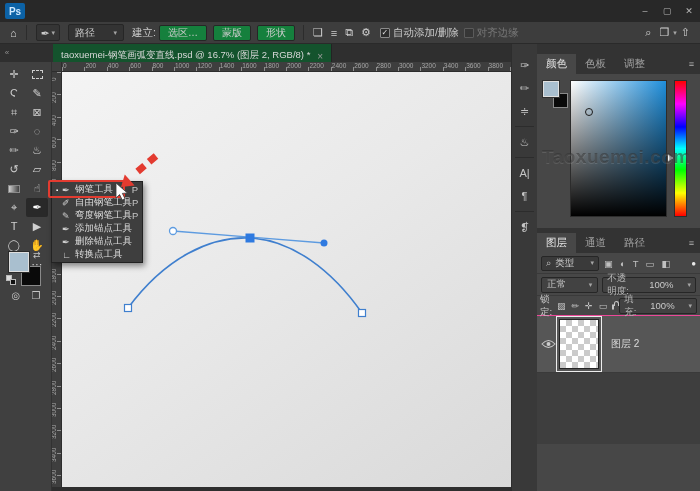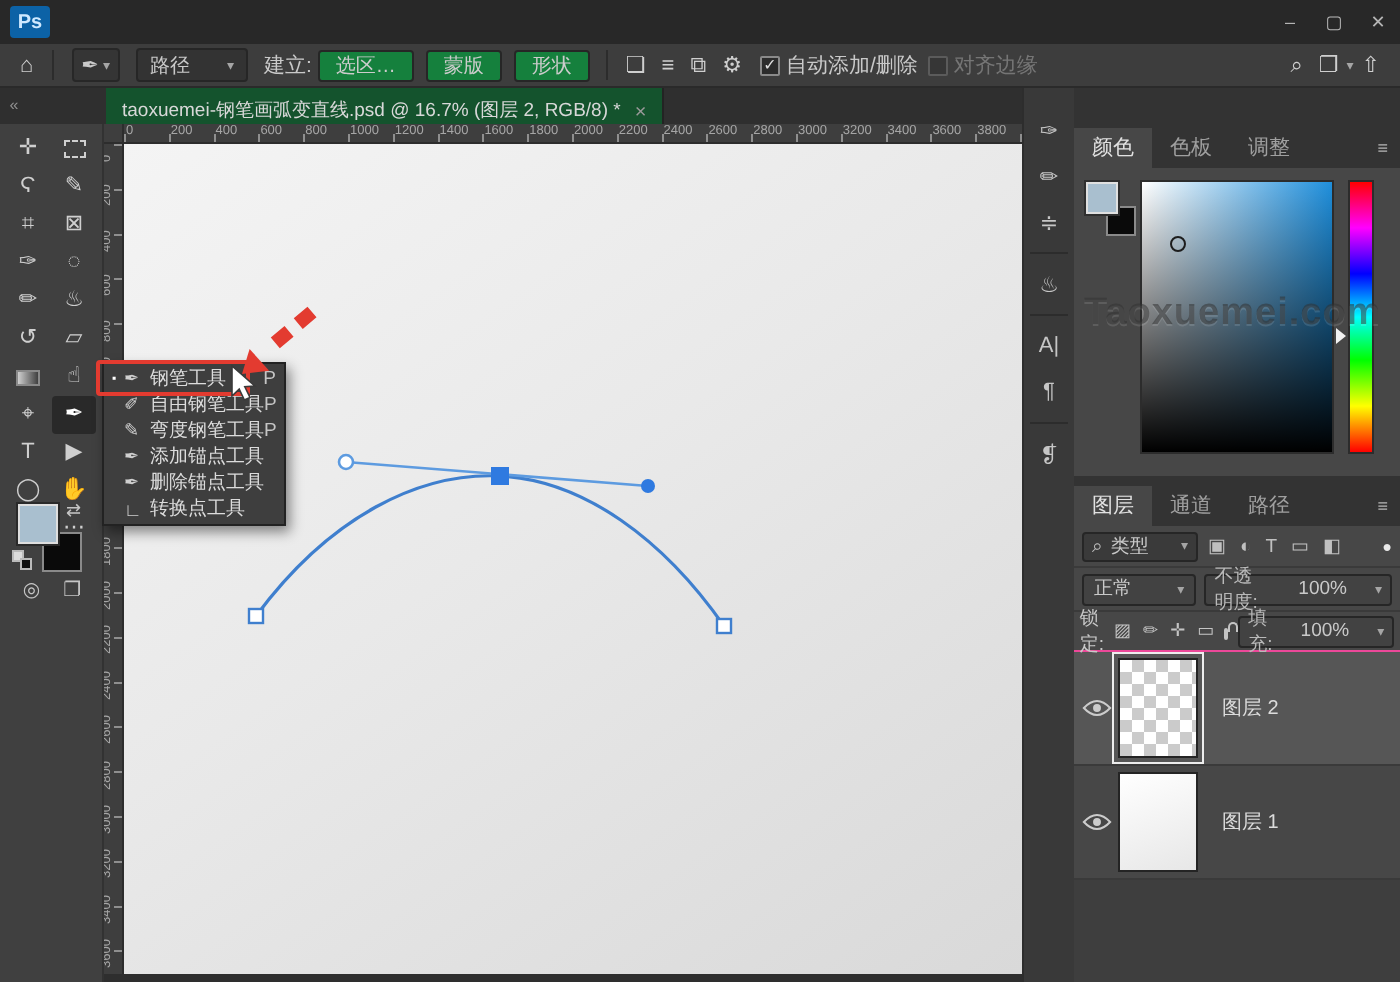--- a/index.html
+++ b/index.html
@@ -110,21 +110,21 @@
     justify-content:center; color:#c6c6c6; font-size:11px; border-radius:2px; }
   .dock-sep { height:1px; background:#2c2c2c; margin:5px 3px; }
 
   
   .panels { position:absolute; left:537px; top:44px; width:163px; height:447px; background:#333; z-index:2; }
   .panel-tabs { display:flex; height:20px; background:#333; font-size:10.5px; color:#a0a0a0; }
   .panel-tab { padding:0 9px; display:flex; align-items:center; }
   .panel-tab.active { background:#474747; color:#e2e2e2; }
   .panel-menu { margin-left:auto; padding-right:6px; display:flex; align-items:center;
     color:#b5b5b5; font-size:9px; }
-  .color-tabs { margin-top:20px; }
+  .color-tabs { margin-top:10px; }
   .color-content { position:relative; height:154px; background:#474747; }
   .mini-fg { position:absolute; left:6px; top:7px; width:16px; height:16px;
     border:1px solid #e0e0e0; box-shadow:0 0 0 1px #2f2f2f; z-index:2; }
   .mini-bg { position:absolute; left:16px; top:19px; width:15px; height:15px;
     background:#070707; border:1px solid #8a8a8a; z-index:1; }
   .sv-square { position:absolute; left:33px; top:6px; width:97px; height:137px;
     border:1px solid #2c2c2c;
     background:linear-gradient(to bottom, rgba(0,0,0,0) 0%, #000 100%),
                linear-gradient(to right, #ffffff, #1f8fdc); }
   .sv-cursor { position:absolute; left:14px; top:27px; width:8px; height:8px;
@@ -502,29 +502,19 @@
           <div class="layer-row selected">
             <span class="eye-box">
               <svg width="15" height="10" viewBox="0 0 16 10">
                 <path d="M1,5 Q8,-2.5 15,5 Q8,12.5 1,5 Z" fill="none" stroke="#cccccc" stroke-width="1.1"></path>
                 <circle cx="8" cy="5" r="2.1" fill="#cccccc"></circle>
               </svg>
             </span>
             <div class="layer-thumb transparent"></div>
             <span class="layer-name">图层 2</span>
           </div>
-          <div class="layer-row">
-            <span class="eye-box">
-              <svg width="15" height="10" viewBox="0 0 16 10">
-                <path d="M1,5 Q8,-2.5 15,5 Q8,12.5 1,5 Z" fill="none" stroke="#cccccc" stroke-width="1.1"></path>
-                <circle cx="8" cy="5" r="2.1" fill="#cccccc"></circle>
-              </svg>
-            </span>
-            <div class="layer-thumb white"></div>
-            <span class="layer-name">图层 1</span>
-          </div>
         </div>
       <div class="layers-empty"></div>
     </div>
   </div>
 
   <div class="watermark">Taoxuemei.com</div>
 </div>
 
 </body></html>

